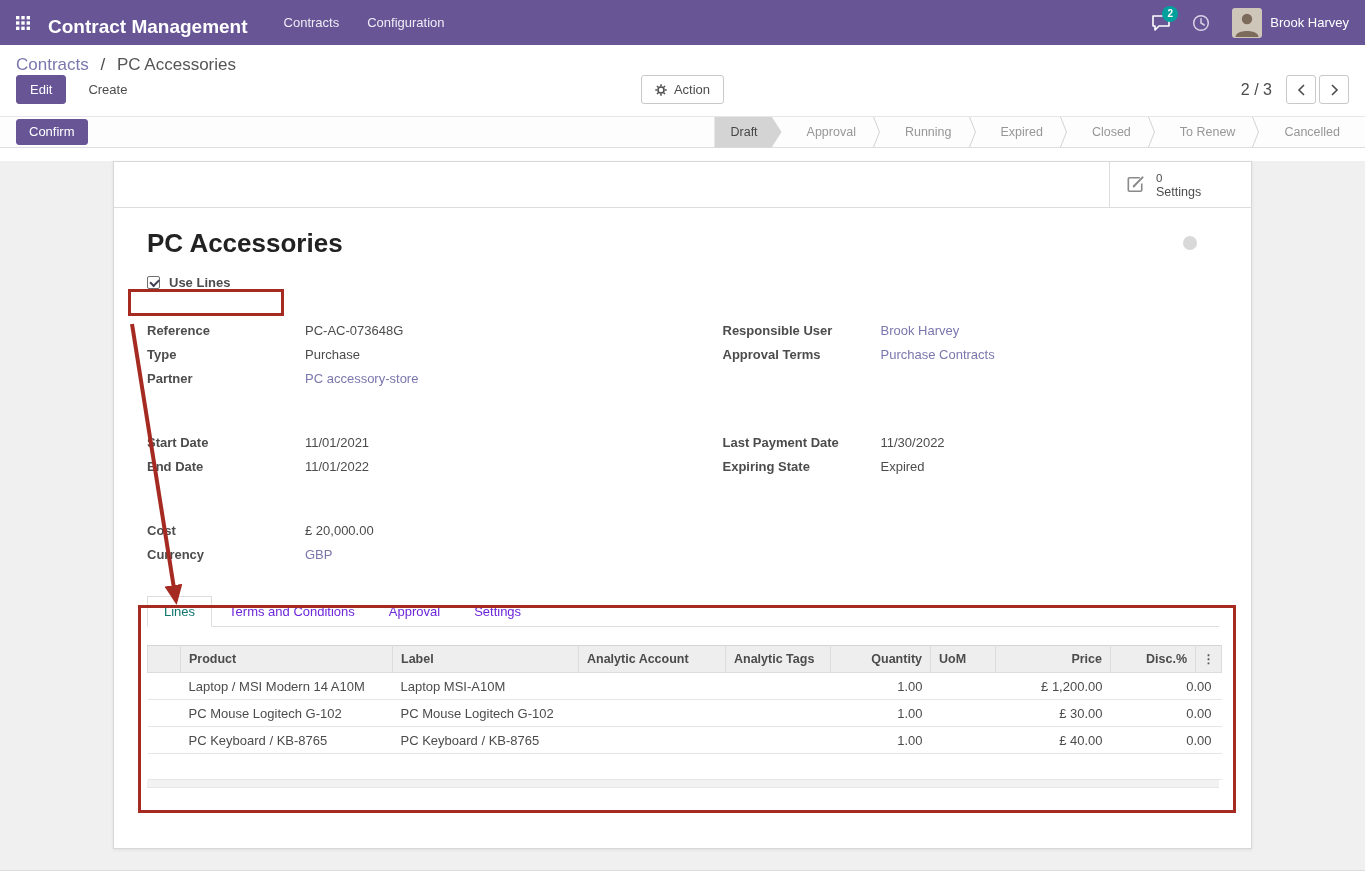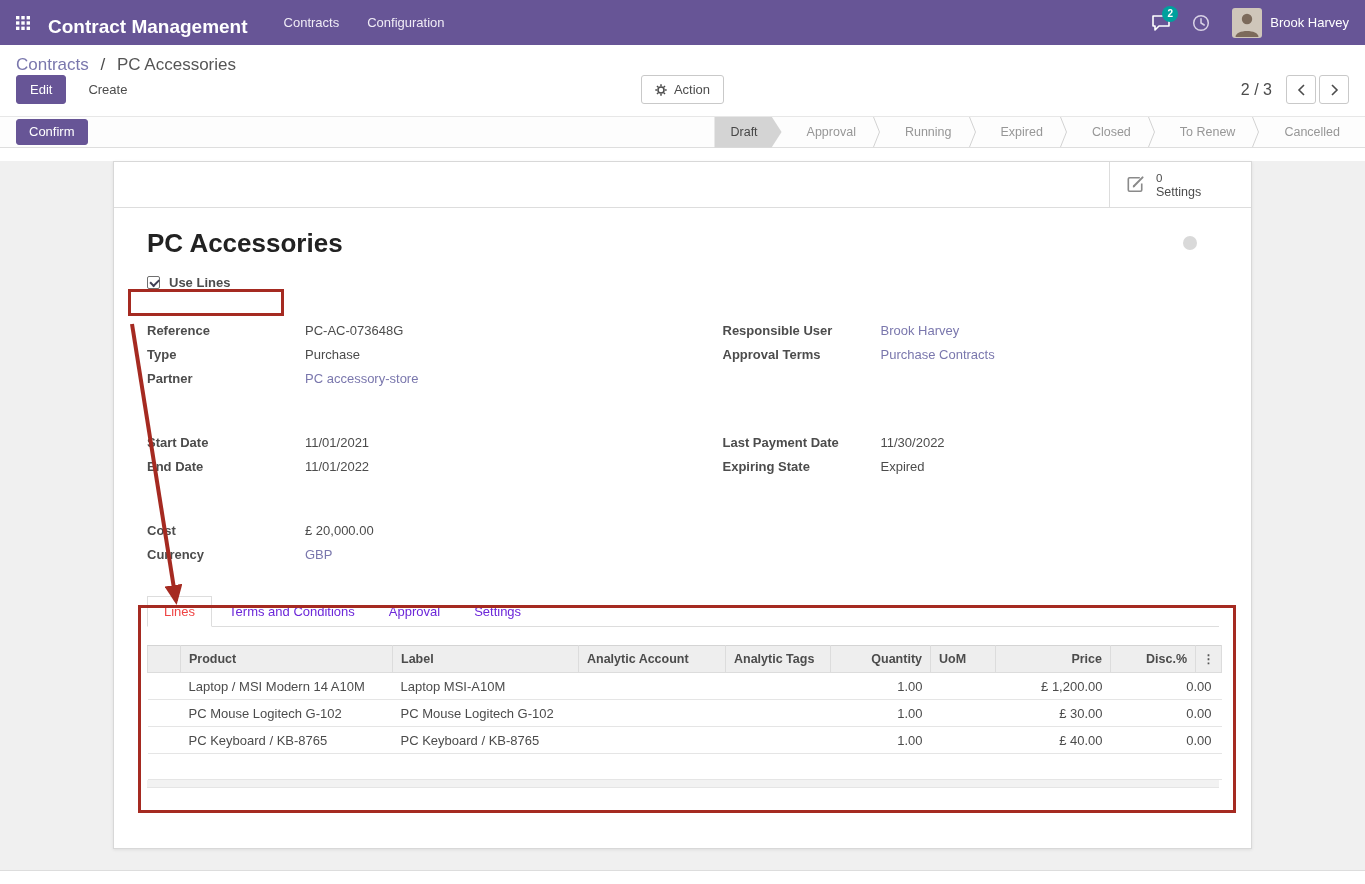--- a/index.html
+++ b/index.html
@@ -79,21 +79,21 @@
   .g3{margin-top:40px;}
   .field-row{display:flex;line-height:24px;font-size:13px;}
   .field-row label{width:158px;flex:0 0 158px;font-weight:700;color:var(--text);}
   .field-row .value{color:var(--text);}
   .field-row .value.o-link{color:var(--link);cursor:pointer;}
 
   
   .notebook{margin-top:28px;}
   .tabs{display:flex;border-bottom:1px solid var(--border);}
   .tab{font-size:13px;padding:7px 16px;color:#6d28d9;cursor:pointer;position:relative;top:1px;border:1px solid transparent;}
-  .tab.active{background:#fff;color:#ef4444;border-color:var(--border);border-bottom-color:#fff;}
+  .tab.active{background:#fff;color:#0f766e;border-color:var(--border);border-bottom-color:#fff;}
   .tab-pane{padding-top:18px;}
   table.lines{width:100%;border-collapse:collapse;table-layout:fixed;}
   table.lines th{background:#eeeeee;border:1px solid #dcdcdc;border-top-color:#d4d4d4;font-size:12.5px;font-weight:700;color:#4c4c4c;text-align:left;padding:5px 8px;height:27px;}
   table.lines th.num{text-align:right;}
   table.lines th.menu{text-align:center;padding:5px 2px;cursor:pointer;color:#555;font-size:12px;}
   table.lines td{border-bottom:1px solid #e5e5e5;font-size:13px;color:var(--text);padding:5px 8px;height:27px;white-space:nowrap;overflow:hidden;}
   table.lines td.num{text-align:right;}
   table.lines td.disc{text-align:right;padding-right:10px;}
   table.lines tr.empty-row td{height:26px;}
   .list-footer{height:8px;background:#f2f2f2;border-bottom:1px solid #e5e5e5;}

